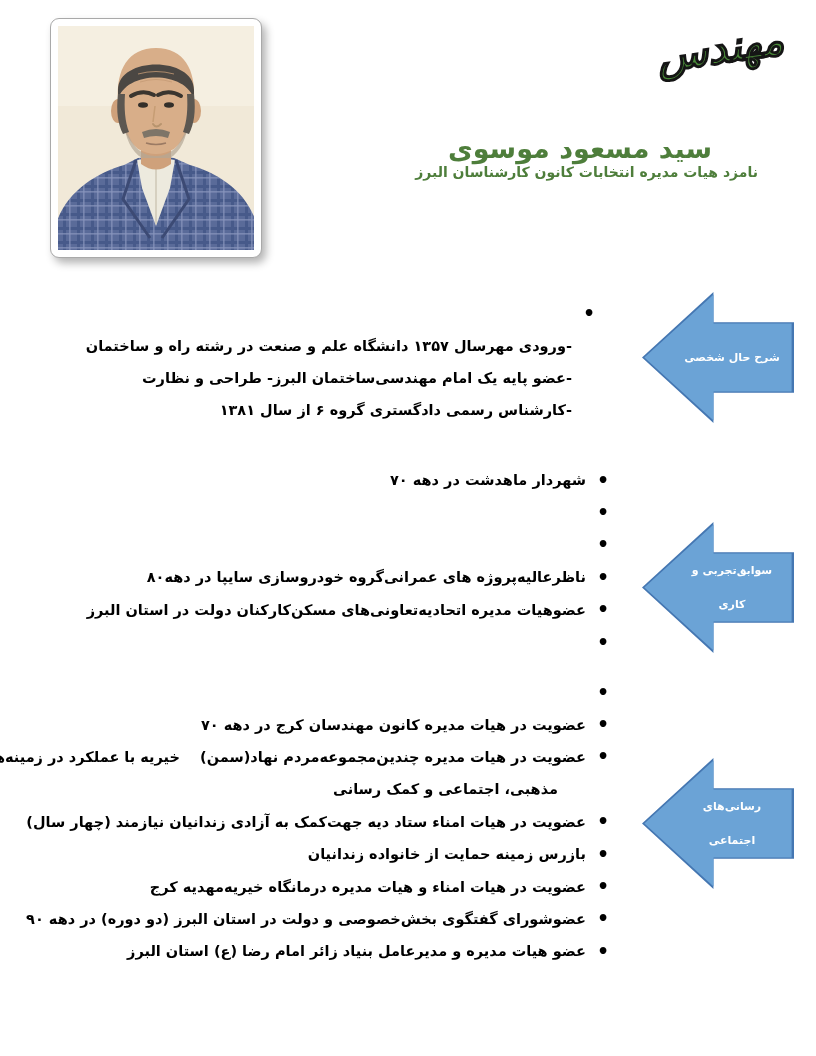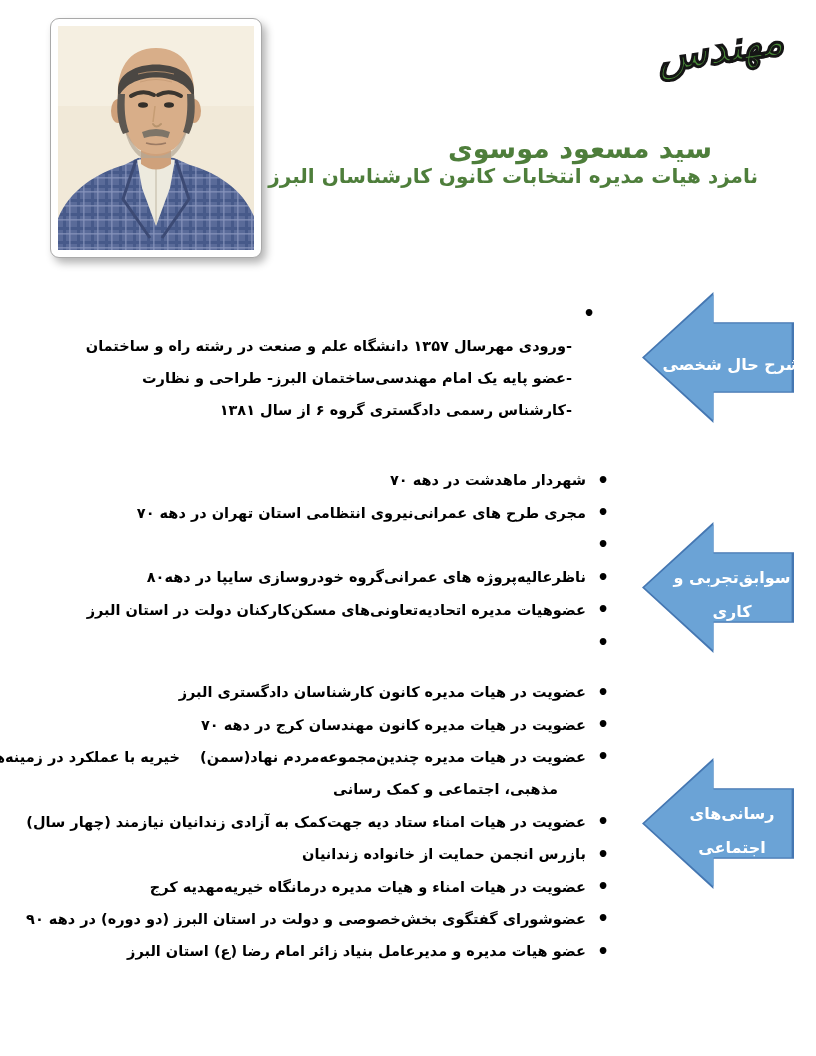--- a/index.html
+++ b/index.html
@@ -21,21 +21,21 @@
     position:absolute; left:628px; top:24px; width:184px; text-align:center;
     font-size:42px; font-weight:bold; font-style:italic;
     color:var(--logo-green); -webkit-text-stroke:1.6px var(--logo-outline);
     transform:rotate(-8deg); white-space:nowrap;
   }
   .name {
     position:absolute; right:104px; top:91px; font-size:27px; font-weight:bold;
     color:var(--heading-green); white-space:nowrap;margin-top:42px;
   }
   .subtitle {
-    position:absolute; right:58px; top:164px; font-size:20px; font-weight:bold;
+    position:absolute; right:58px; top:164px; font-size:14px; font-weight:bold;
     color:var(--heading-green); white-space:nowrap;
   }
   
   .list { position:absolute; font-size:14.5px; font-weight:bold; }
   .list1 { right:220px; top:297px; }
   .list2 { right:206px; top:464px; }
   .list3 { right:206px; top:676px; }
   .li { height:32.4px; display:flex; align-items:center; white-space:nowrap; }
   .blt {
     width:14px; margin-left:10px; text-align:center; font-size:19px;
@@ -47,23 +47,23 @@
   
   .arrow { position:absolute; left:642px; width:152px; height:131px; }
   .arrow1 { top:292px; } .arrow2 { top:522px; } .arrow3 { top:758px; }
   .a-border, .a-fill {
     position:absolute;
     clip-path:polygon(0 50%, 47% 0, 47% 23%, 100% 23%, 100% 77%, 47% 77%, 47% 100%);
   }
   .a-border { inset:0; background:var(--arrow-border); }
   .a-fill   { inset:2.4px; background:var(--arrow-fill); }
   .a-label {
-    position:absolute; right:2px; top:7px; height:100%; width:120px;
+    position:absolute; right:2px; top:0; height:100%; width:120px;
     display:flex; flex-direction:column; align-items:center; justify-content:center;
-    color:var(--arrow-text); font-size:16px; font-weight:bold;
+    color:var(--arrow-text); font-size:11px; font-weight:bold;
     line-height:34px; white-space:nowrap; text-align:center;
   }
 </style>
 </head>
 <body>
 
 <div class="page">
 
   <div class="photo-frame">
     <svg viewBox="0 0 196 224" aria-hidden="true">
@@ -140,62 +140,60 @@
     </div>
   </div>
 
   <div class="list list2">
     <div class="li">
       <span class="blt">•</span>
       <span class="txt">شهردار ماهدشت در دهه ۷۰</span>
     </div>
     <div class="li">
       <span class="blt">•</span>
-      <span class="txt">مجری طرح های عمرانی‌نیروی انتظامی استان تهران در دهه ۷۰</span>
     </div>
     <div class="li">
       <span class="blt">•</span>
     </div>
     <div class="li">
       <span class="blt">•</span>
       <span class="txt">ناظرعالیه‌پروژه های عمرانی‌گروه خودروسازی سایپا در دهه۸۰</span>
     </div>
     <div class="li">
       <span class="blt">•</span>
       <span class="txt">عضوهیات مدیره اتحادیه‌تعاونی‌های مسکن‌کارکنان دولت در استان البرز</span>
     </div>
     <div class="li">
       <span class="blt">•</span>
     </div>
   </div>
 
   <div class="list list3">
     <div class="li">
       <span class="blt">•</span>
-      <span class="txt">عضویت در هیات مدیره کانون کارشناسان دادگستری البرز</span>
     </div>
     <div class="li">
       <span class="blt">•</span>
       <span class="txt">عضویت در هیات مدیره کانون مهندسان کرج در دهه ۷۰</span>
     </div>
     <div class="li">
       <span class="blt">•</span>
       <span class="txt">عضویت در هیات مدیره چندین‌مجموعه‌مردم نهاد(سمن)&nbsp;&nbsp;&nbsp;&nbsp;خیریه با عملکرد در زمینه‌های</span>
     </div>
     <div class="li nob cont">
       <span class="blt">•</span>
       <span class="txt">مذهبی، اجتماعی و کمک رسانی</span>
     </div>
     <div class="li">
       <span class="blt">•</span>
       <span class="txt">عضویت در هیات امناء ستاد دیه جهت‌کمک به آزادی زندانیان نیازمند (چهار سال)</span>
     </div>
     <div class="li">
       <span class="blt">•</span>
-      <span class="txt">بازرس انجمن حمایت از خانواده زندانیان</span>
+      <span class="txt">بازرس زمینه حمایت از خانواده زندانیان</span>
     </div>
     <div class="li">
       <span class="blt">•</span>
       <span class="txt">عضویت در هیات امناء و هیات مدیره درمانگاه خیریه‌مهدیه کرج</span>
     </div>
     <div class="li">
       <span class="blt">•</span>
       <span class="txt">عضوشورای گفتگوی بخش‌خصوصی و دولت در استان البرز (دو دوره) در دهه ۹۰</span>
     </div>
     <div class="li">

